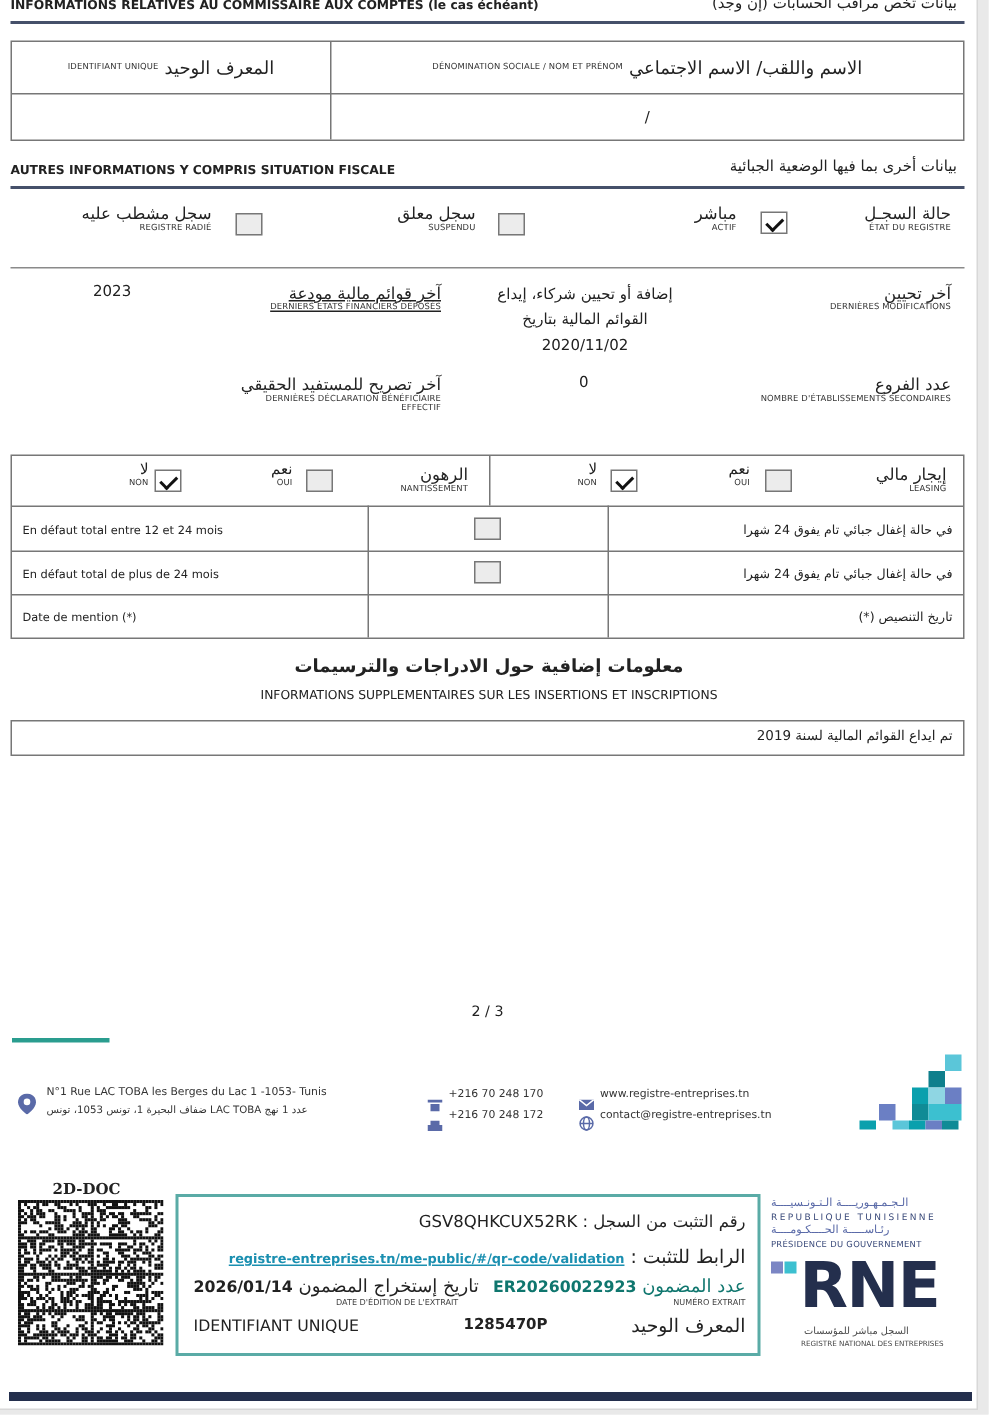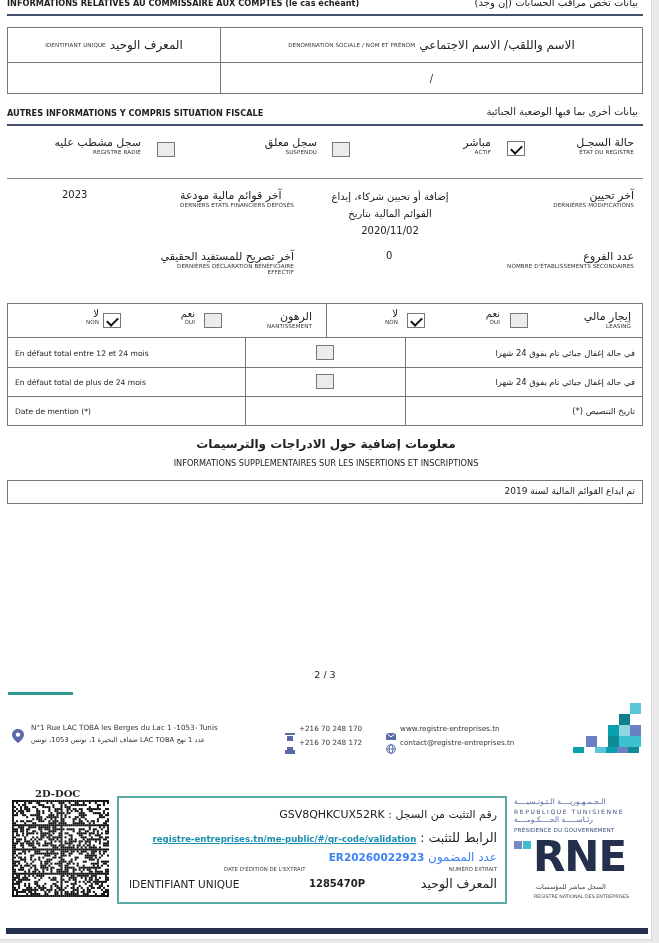--- a/index.html
+++ b/index.html
@@ -82,21 +82,21 @@
   <div class="abs" style="right:17px;top:189px;text-align:right;">
     <div class="lbl-ar">آخر تحيين</div>
     <div class="tiny">DERNIÈRES MODIFICATIONS</div>
   </div>
   <div class="abs ar" style="left:300px;top:188px;width:180px;text-align:center;">
     <div class="val" style="line-height:17px;">إضافة أو تحيين شركاء، إيداع</div>
     <div class="val" style="line-height:17px;text-align:center;">القوائم المالية بتاريخ</div>
     <div class="val" style="line-height:17px;direction:ltr;">2020/11/02</div>
   </div>
 
-  <div class="abs" style="right:357px;top:189px;text-align:left;">
+  <div class="abs" style="right:357px;top:189px;text-align:right;text-decoration:underline;">
     <div class="lbl-ar">آخر قوائم مالية مودعة</div>
     <div class="tiny">DERNIERS ETATS FINANCIERS DÉPOSÉS</div>
   </div>
   <div class="abs val" style="left:62px;top:189px;">2023</div>
 
   <div class="abs" style="right:17px;top:250px;text-align:right;">
     <div class="lbl-ar">عدد الفروع</div>
     <div class="tiny">NOMBRE D'ÉTABLISSEMENTS SECONDAIRES</div>
   </div>
   <div class="abs val" style="left:386px;top:250px;">0</div>
@@ -1496,25 +1496,29 @@
 
   <div class="verify">
     <div class="abs ar" style="right:8px;top:10px;font-size:11px;color:#222;white-space:nowrap;">
       <span>رقم التثبت من السجل :</span>
       <span style="direction:ltr;unicode-bidi:embed;">GSV8QHKCUX52RK</span>
     </div>
     <div class="abs ar" style="right:8px;top:32px;font-size:12.5px;color:#222;white-space:nowrap;">
       <span>الرابط للتثبت :</span>
       <span class="link" style="direction:ltr;unicode-bidi:embed;font-weight:bold;">registre-entreprises.tn/me-public/#/qr-code/validation</span>
     </div>
-    <div class="abs ar" style="right:8px;top:52px;font-size:12px;color:#3b82f6;white-space:nowrap;">
+    <div class="abs ar" style="right:8px;top:52px;font-size:12px;color:#0f766e;white-space:nowrap;">
       <span>عدد المضمون</span>
       <b style="direction:ltr;unicode-bidi:embed;font-size:10.5px;">ER20260022923</b>
     </div>
     <div class="abs" style="right:8px;top:68px;font-size:5.4px;color:#444;">NUMÉRO EXTRAIT</div>
+    <div class="abs ar" style="left:10px;top:52px;font-size:12px;color:#222;white-space:nowrap;">
+      <span>تاريخ إستخراج المضمون</span>
+      <b style="direction:ltr;unicode-bidi:embed;font-size:10.5px;">2026/01/14</b>
+    </div>
     <div class="abs" style="left:105px;top:68px;font-size:5.4px;color:#444;">DATE D'ÉDITION DE L'EXTRAIT</div>
     <div class="abs" style="left:10px;top:80px;font-size:10.5px;color:#222;">IDENTIFIANT UNIQUE</div>
     <div class="abs" style="left:190px;top:80px;font-size:10px;font-weight:bold;color:#222;">1285470P</div>
     <div class="abs ar" style="right:8px;top:78px;font-size:12.5px;color:#222;">المعرف الوحيد</div>
   </div>
 
   <div class="abs" style="left:514px;top:797px;width:132px;height:108px;">
     <div class="abs ar" style="left:0;top:0;font-size:7.5px;color:#5a6aa8;white-space:nowrap;">الـجـمـهـوريــــة الـتـونـسيــــة</div>
     <div class="abs" style="left:0;top:11px;font-size:6px;color:#3a4a7a;letter-spacing:1.6px;white-space:nowrap;">REPUBLIQUE TUNISIENNE</div>
     <div class="abs ar" style="left:0;top:18px;font-size:7.5px;color:#5a6aa8;white-space:nowrap;">رئـاســـــة الحــــكـومــــة</div>

